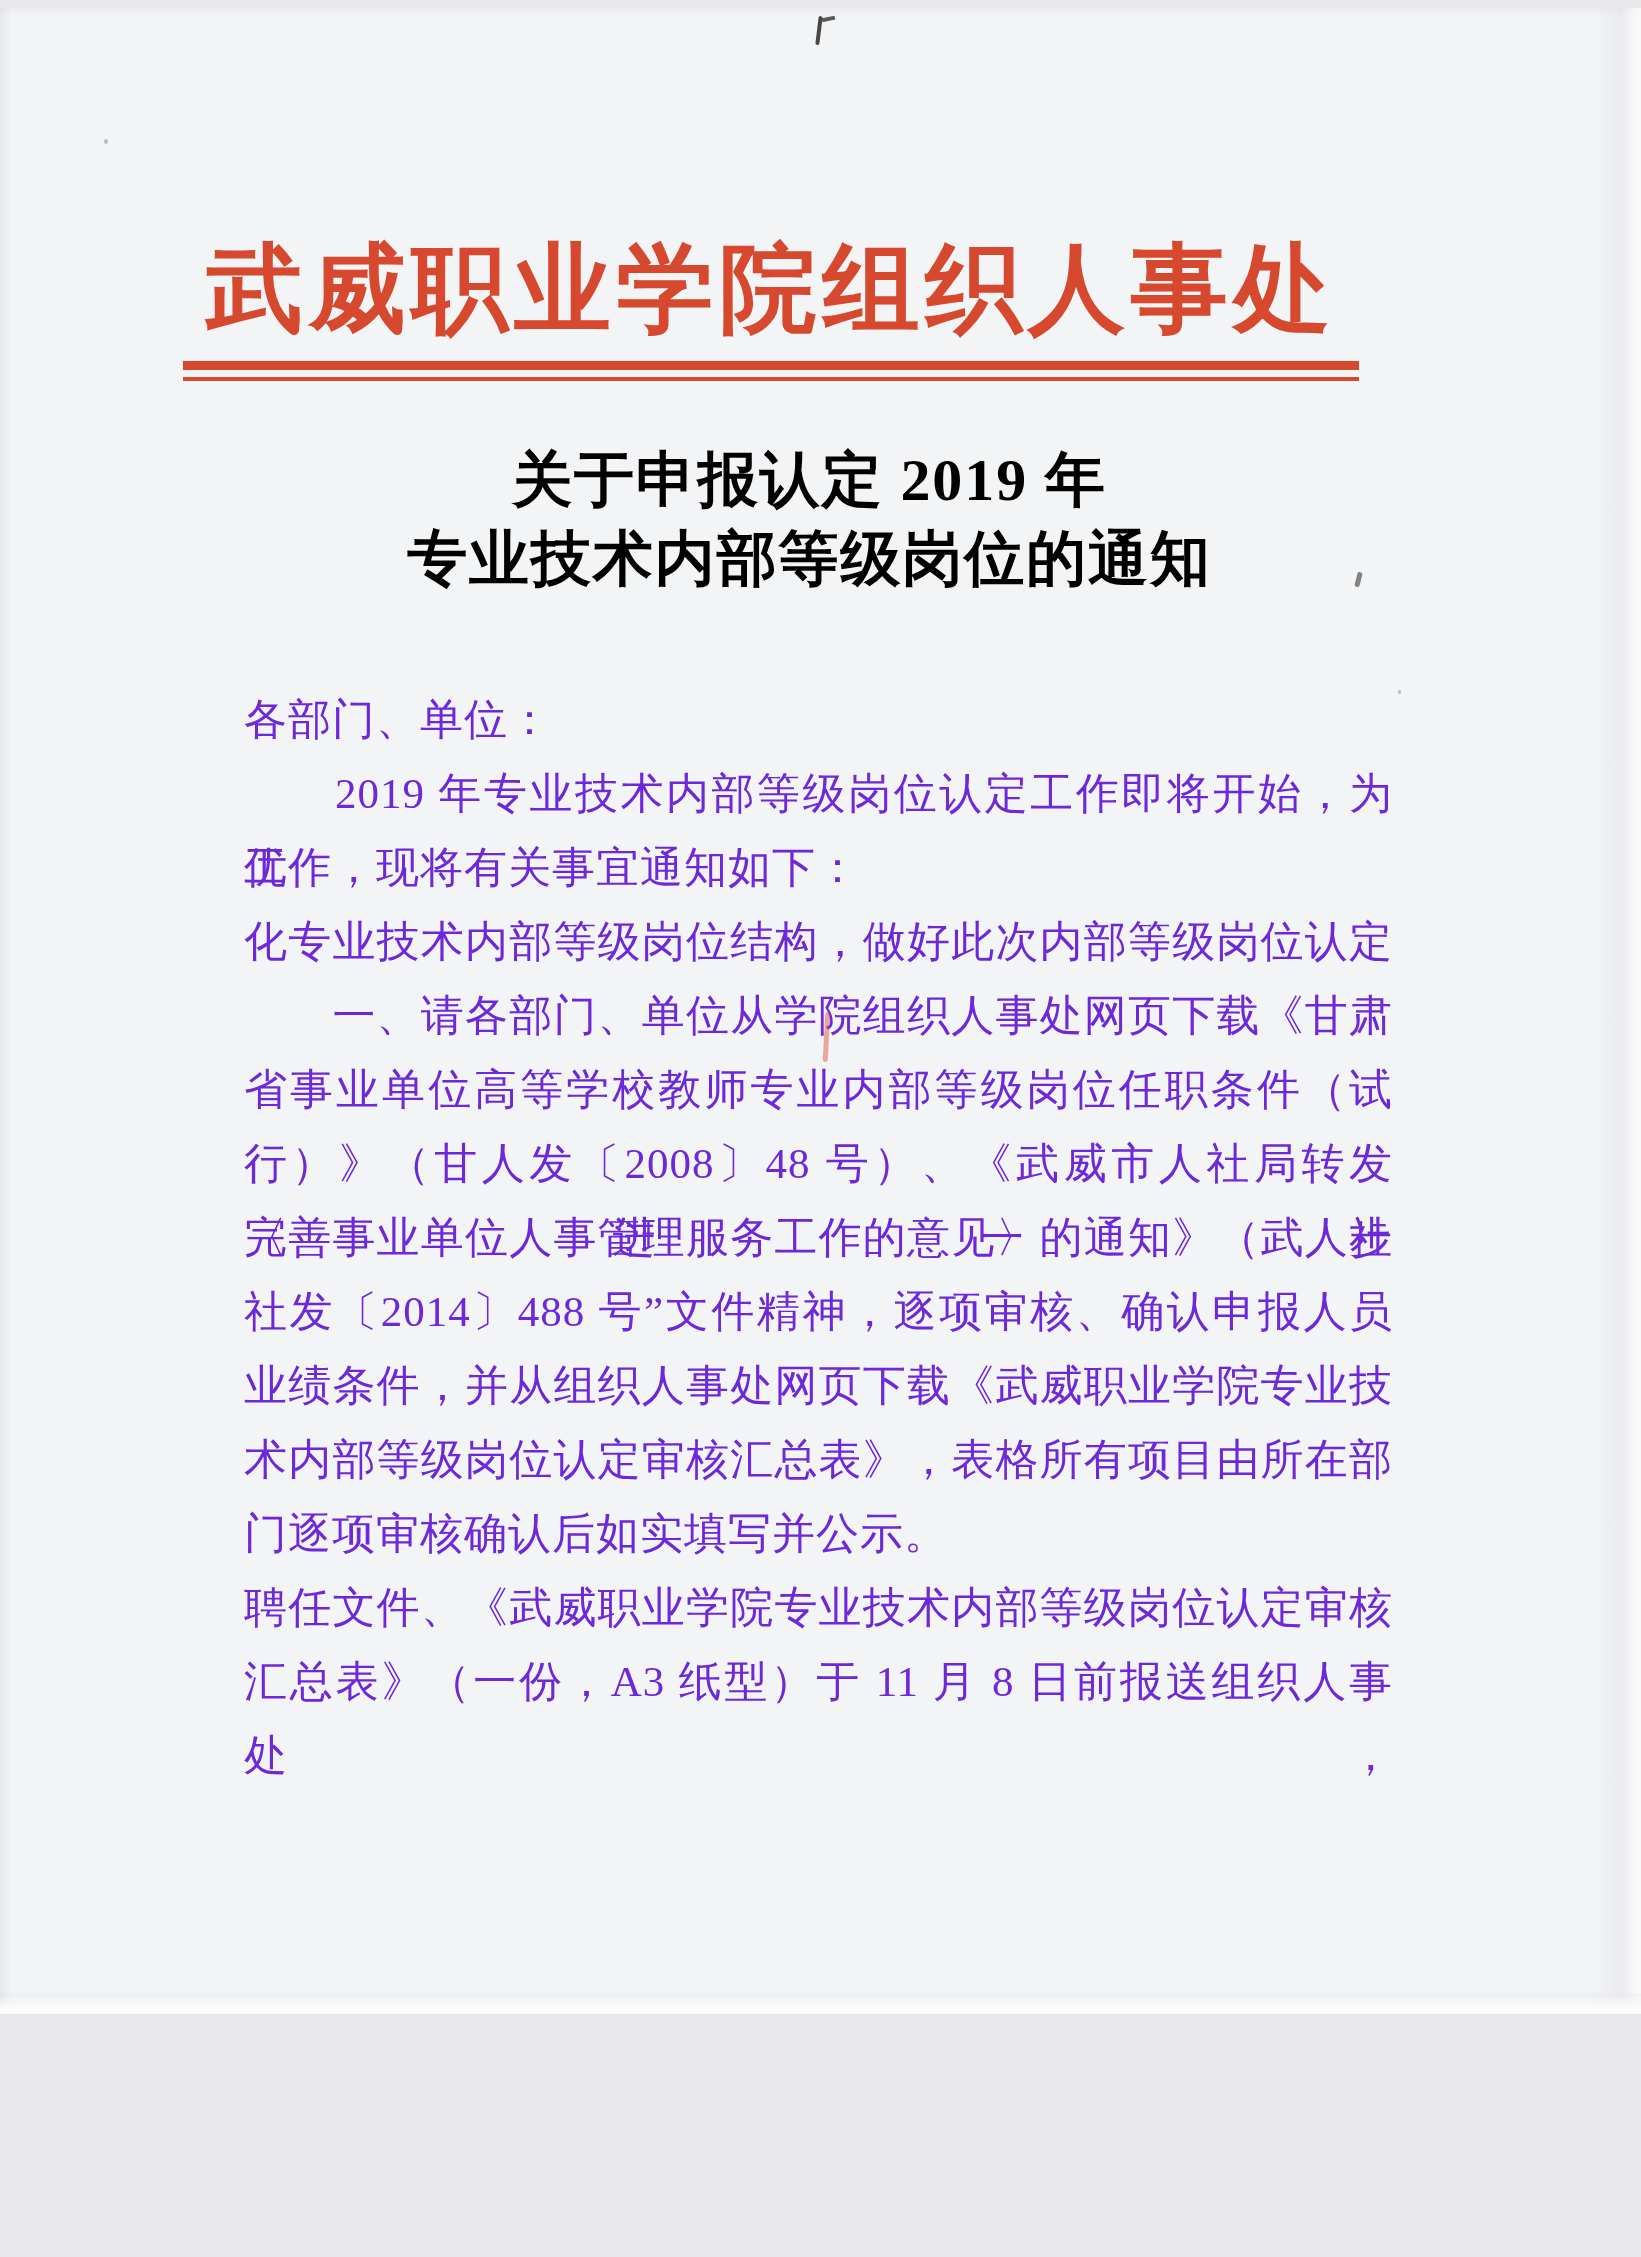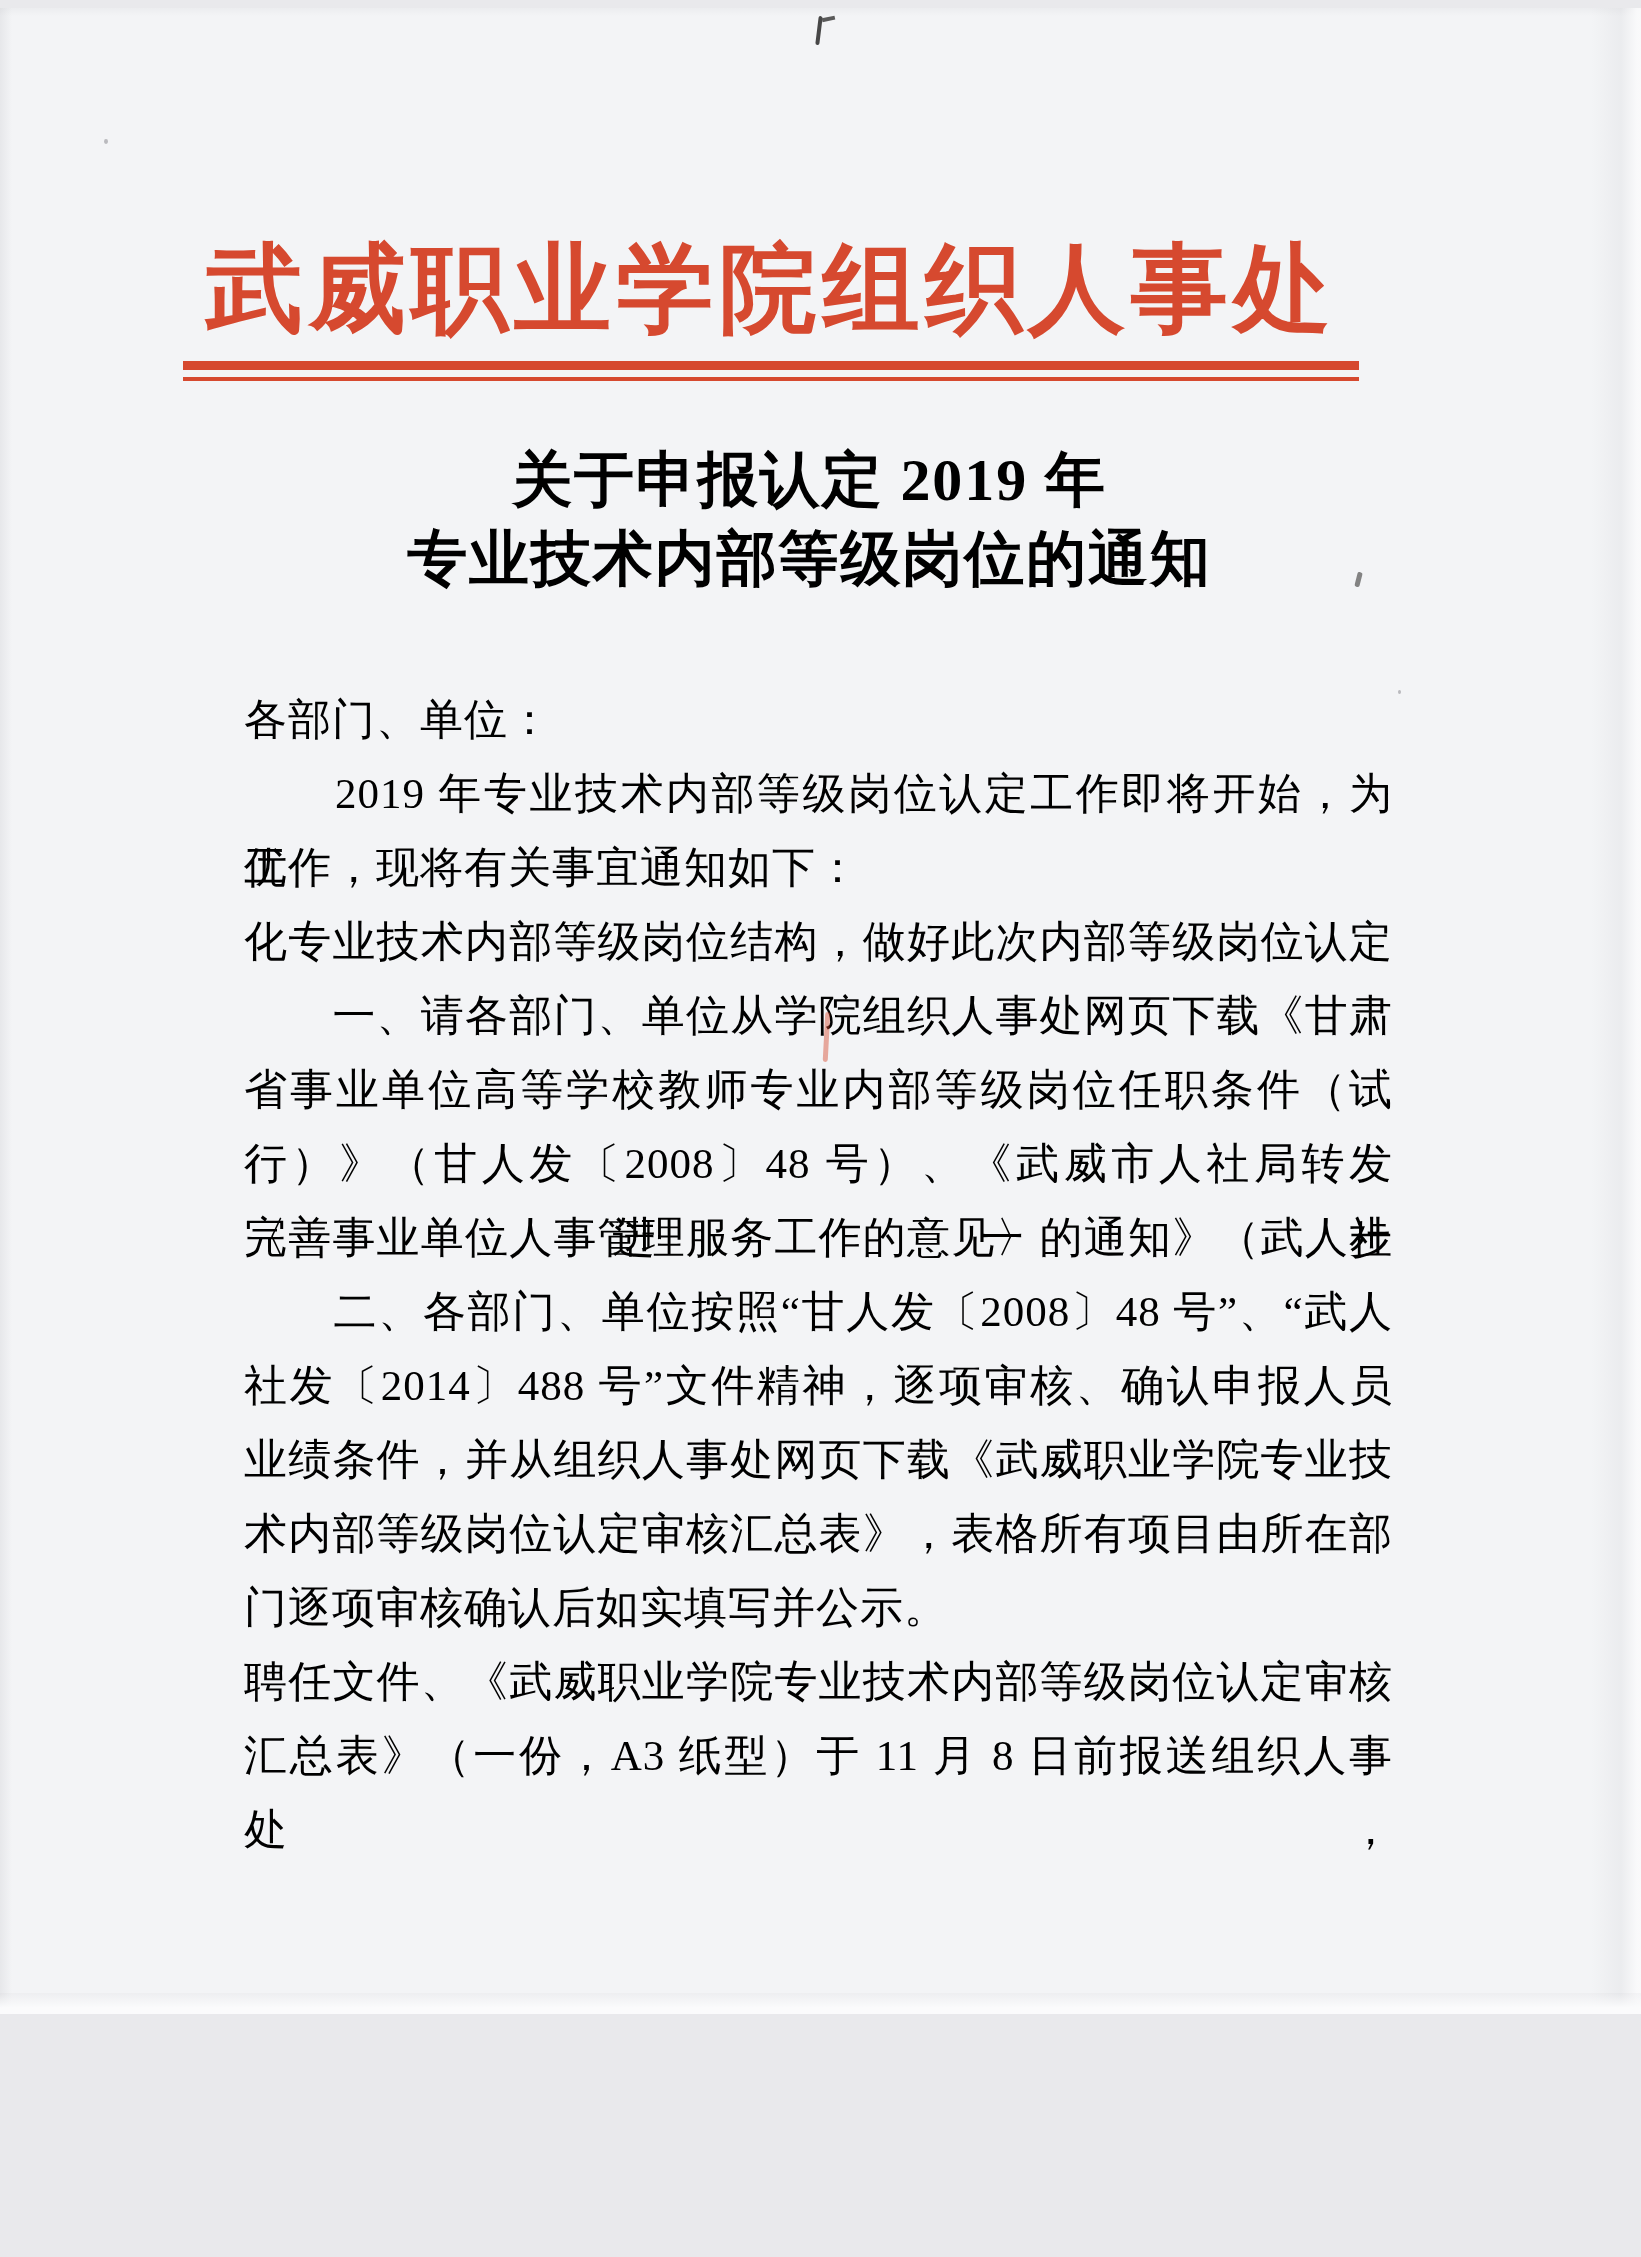--- a/index.html
+++ b/index.html
@@ -53,21 +53,21 @@
     white-space: nowrap;
   }
   
   .body-text {
     position: absolute;
     left: 244px;
     top: 675px;
     width: 1149px;
     font-size: 43px;
     font-weight: 400;
-    color: #000000;
+    color: #6d28d9;
     letter-spacing: 1px;
   }
   .line {
     height: 74px;
     line-height: 74px;
     white-space: pre-wrap;
     text-align: left;
   }
   .line.full {
     text-align: justify;
@@ -128,21 +128,20 @@
 
   <div class="body-text">
       <div class="line">各部门、单位：</div>
       <div class="line full">　　2019 年专业技术内部等级岗位认定工作即将开始，为优</div>
       <div class="line">工作，现将有关事宜通知如下：</div>
       <div class="line full">化专业技术内部等级岗位结构，做好此次内部等级岗位认定</div>
       <div class="line full">　　一、请各部门、单位从学院组织人事处网页下载《甘肃</div>
       <div class="line full">省事业单位高等学校教师专业内部等级岗位任职条件（试</div>
       <div class="line full">行）》（甘人发〔2008〕48 号）、《武威市人社局转发〈进一步</div>
       <div class="line full">完善事业单位人事管理服务工作的意见〉的通知》（武人社</div>
-      <div class="line full">　　二、各部门、单位按照“甘人发〔2008〕48 号”、“武人</div>
       <div class="line full">社发〔2014〕488 号”文件精神，逐项审核、确认申报人员</div>
       <div class="line full">业绩条件，并从组织人事处网页下载《武威职业学院专业技</div>
       <div class="line full">术内部等级岗位认定审核汇总表》，表格所有项目由所在部</div>
       <div class="line">门逐项审核确认后如实填写并公示。</div>
       <div class="line full">聘任文件、《武威职业学院专业技术内部等级岗位认定审核</div>
       <div class="line full">汇总表》（一份，A3 纸型）于 11 月 8 日前报送组织人事处，</div>
     </div>
 
   <div class="rule rule-bottom-thin"></div>
   <div class="rule rule-bottom-thick"></div>

